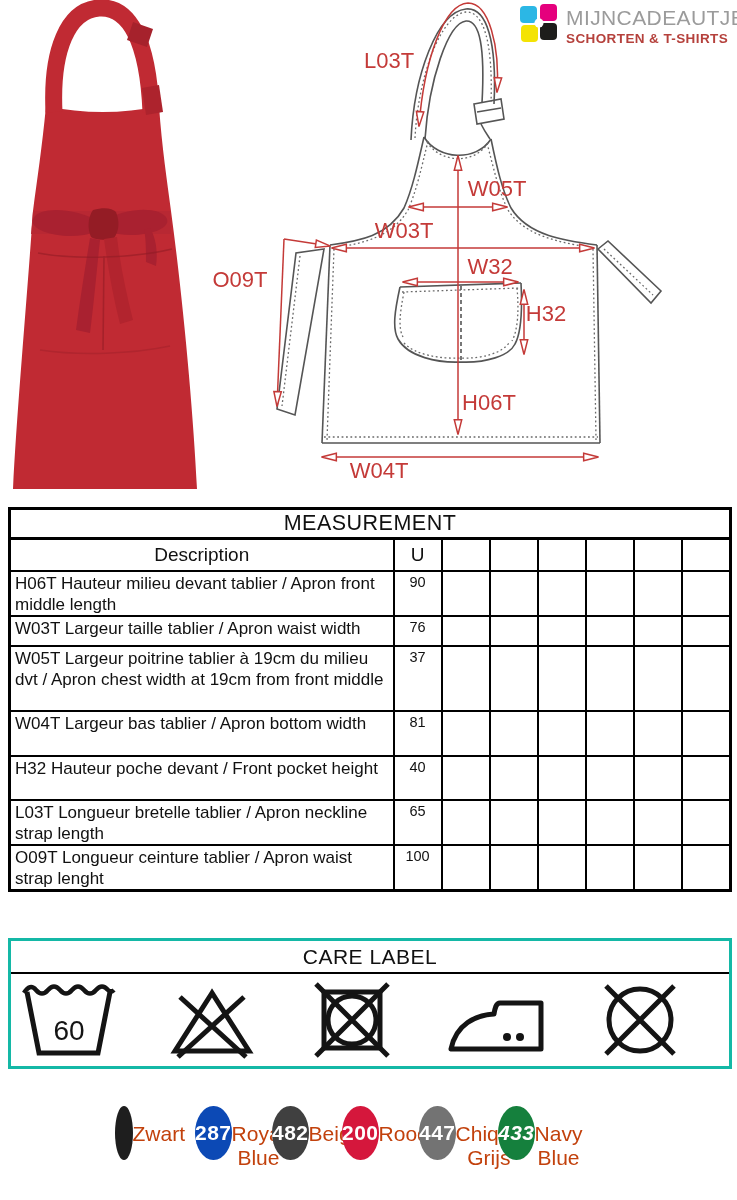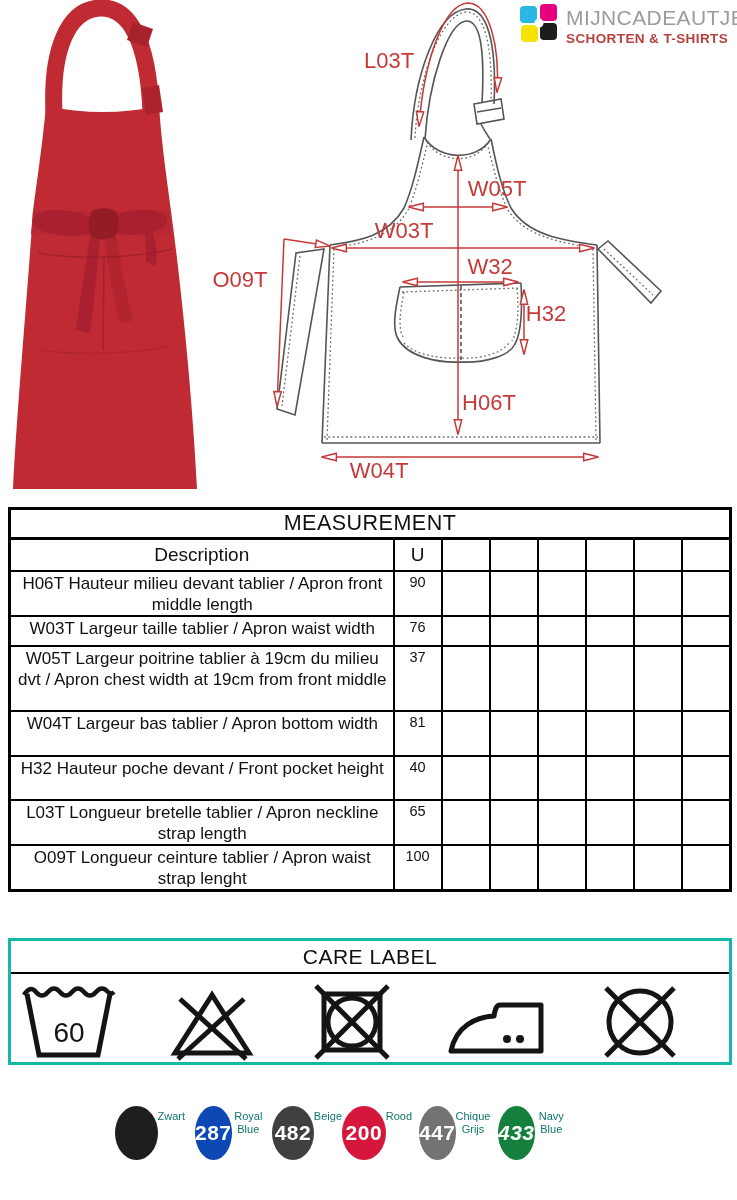--- a/index.html
+++ b/index.html
@@ -26,50 +26,50 @@
     border-collapse:collapse;table-layout:fixed;
     border:3px solid #000;
   }
   #mtable td{border:2px solid #000;overflow:hidden;}
   #mtable td.title{
     border-bottom:3px solid #000;text-align:center;font-size:21.5px;
     height:27px;letter-spacing:.5px;padding:0;
   }
   #mtable td.hdr{text-align:center;font-size:19px;height:30px;padding:0;}
   #mtable td.desc{
-    font-size:17px;line-height:21px;padding:1px 3px 0 4px;vertical-align:top;text-align:center;
+    font-size:17px;line-height:21px;padding:1px 3px 0 4px;vertical-align:top;
   }
   #mtable td.val{
     font-size:14.5px;text-align:center;vertical-align:top;padding-top:2px;
   }
   #mtable td.e{padding:0;}
 
   
   #care{
     position:absolute;left:8px;top:938px;width:724px;border:3px solid #14b8a6;
     box-sizing:border-box;
   }
   #care .care-title{
     height:31px;border-bottom:2px solid #000;display:flex;align-items:center;
     justify-content:center;font-size:21px;letter-spacing:.5px;
   }
   #care .care-icons{
-    height:80px;display:flex;align-items:center;justify-content:space-between;
-    padding:8px 46px 0 10px;
+    height:92px;display:flex;align-items:center;justify-content:space-between;
+    padding:0 46px 0 10px;
   }
   #care svg{display:block;}
 
   
   .swatch{position:absolute;width:70px;display:flex;flex-direction:row;align-items:flex-start;}
   .swatch .dot{
     width:54px;height:54px;border-radius:50%;display:flex;align-items:center;
     justify-content:center;color:#fff;font-size:21px;font-weight:700;letter-spacing:.5px;
   }
   .swatch .cname{
-    margin-top:4px;font-size:11px;line-height:1.15;color:#0f766e;text-align:center;
+    margin-top:16px;font-size:21px;line-height:1.15;color:#c2410c;text-align:center;
   }
 </style>
 </head>
 <body>
 
 <div id="stage">
 
   <svg id="artwork" width="737" height="503" viewBox="0 0 737 503">
     <defs>
       <marker id="arw" viewBox="0 0 16 10" refX="15" refY="5" markerWidth="17" markerHeight="11" orient="auto-start-reverse" markerUnits="userSpaceOnUse">

